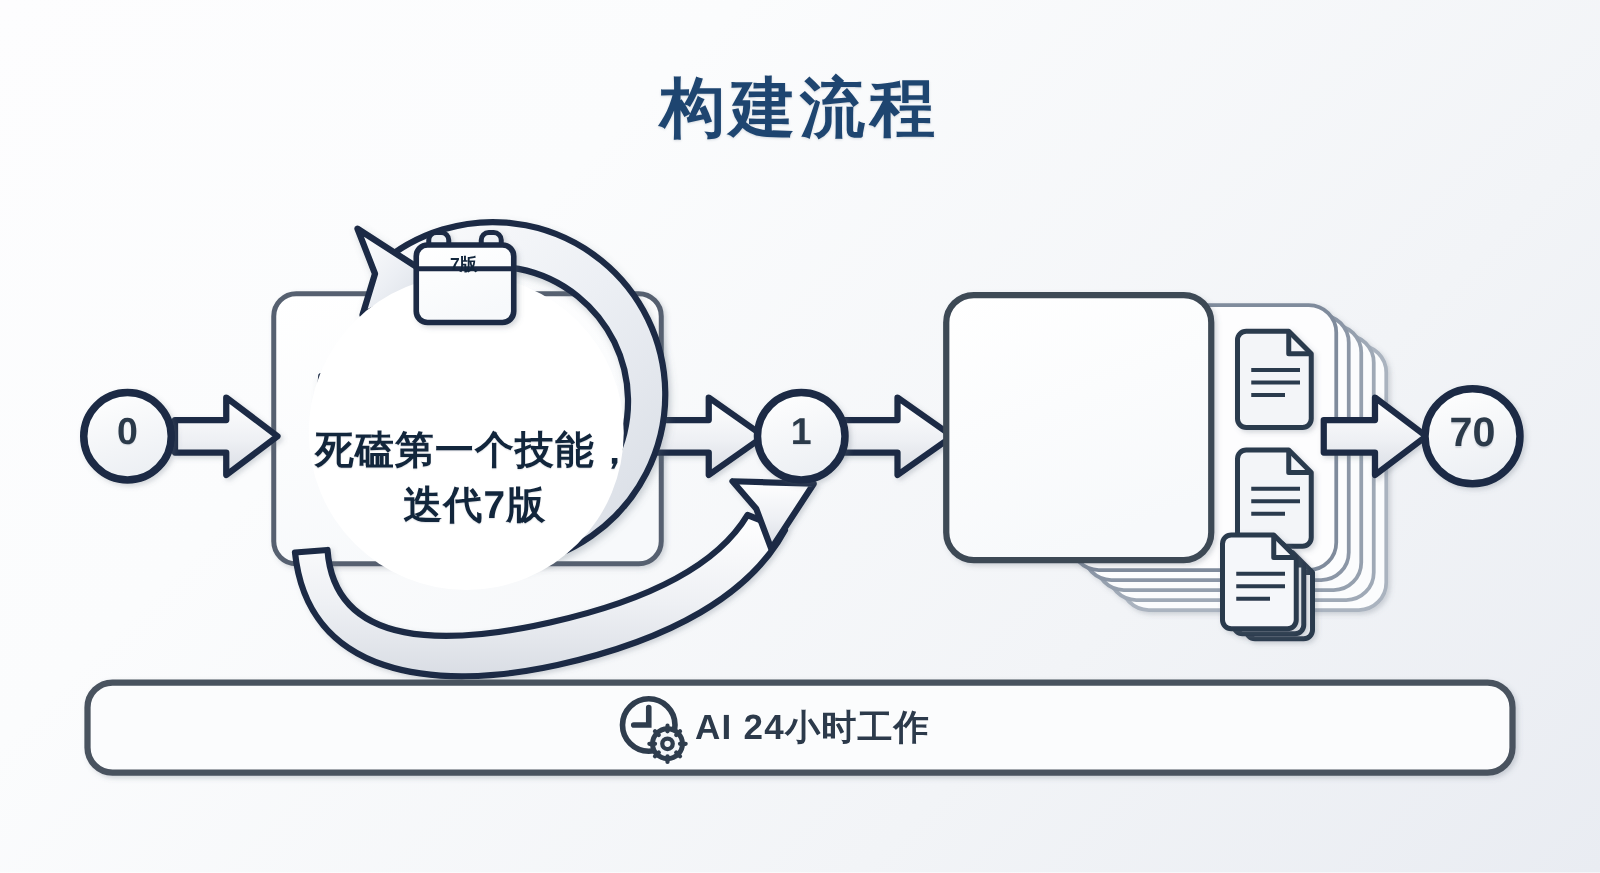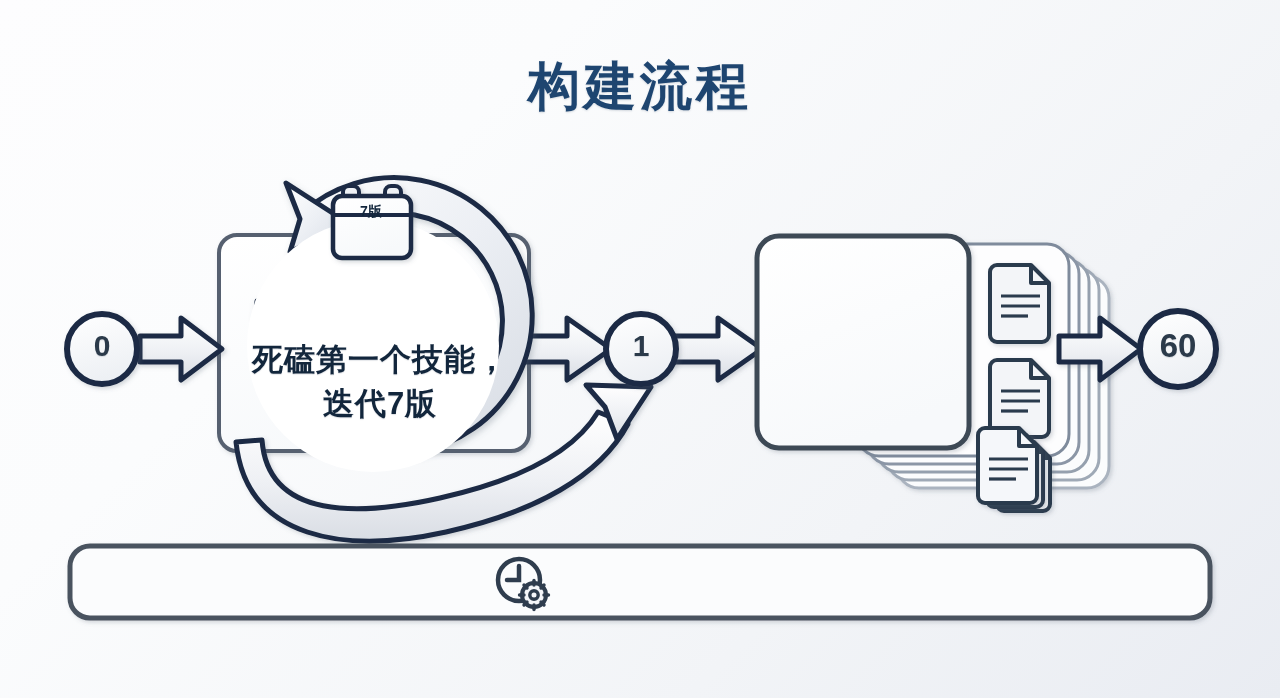--- a/index.html
+++ b/index.html
@@ -232,16 +232,17 @@
 
   <div class="ttl">构建流程</div>
 
   <div class="boxtext" id="left-text">死磕第一个技能，
 迭代7版</div>
 
   <div class="badge-text">7版</div>
 
   <div class="node-label" id="n0">0</div>
   <div class="node-label" id="n1">1</div>
-  <div class="node-label" id="n50">60</div>
-
+  <div class="node-label" id="n50">70</div>
+
+  <div class="bar-label">AI 24小时工作</div>
 
 </div>
 
 </body></html>

